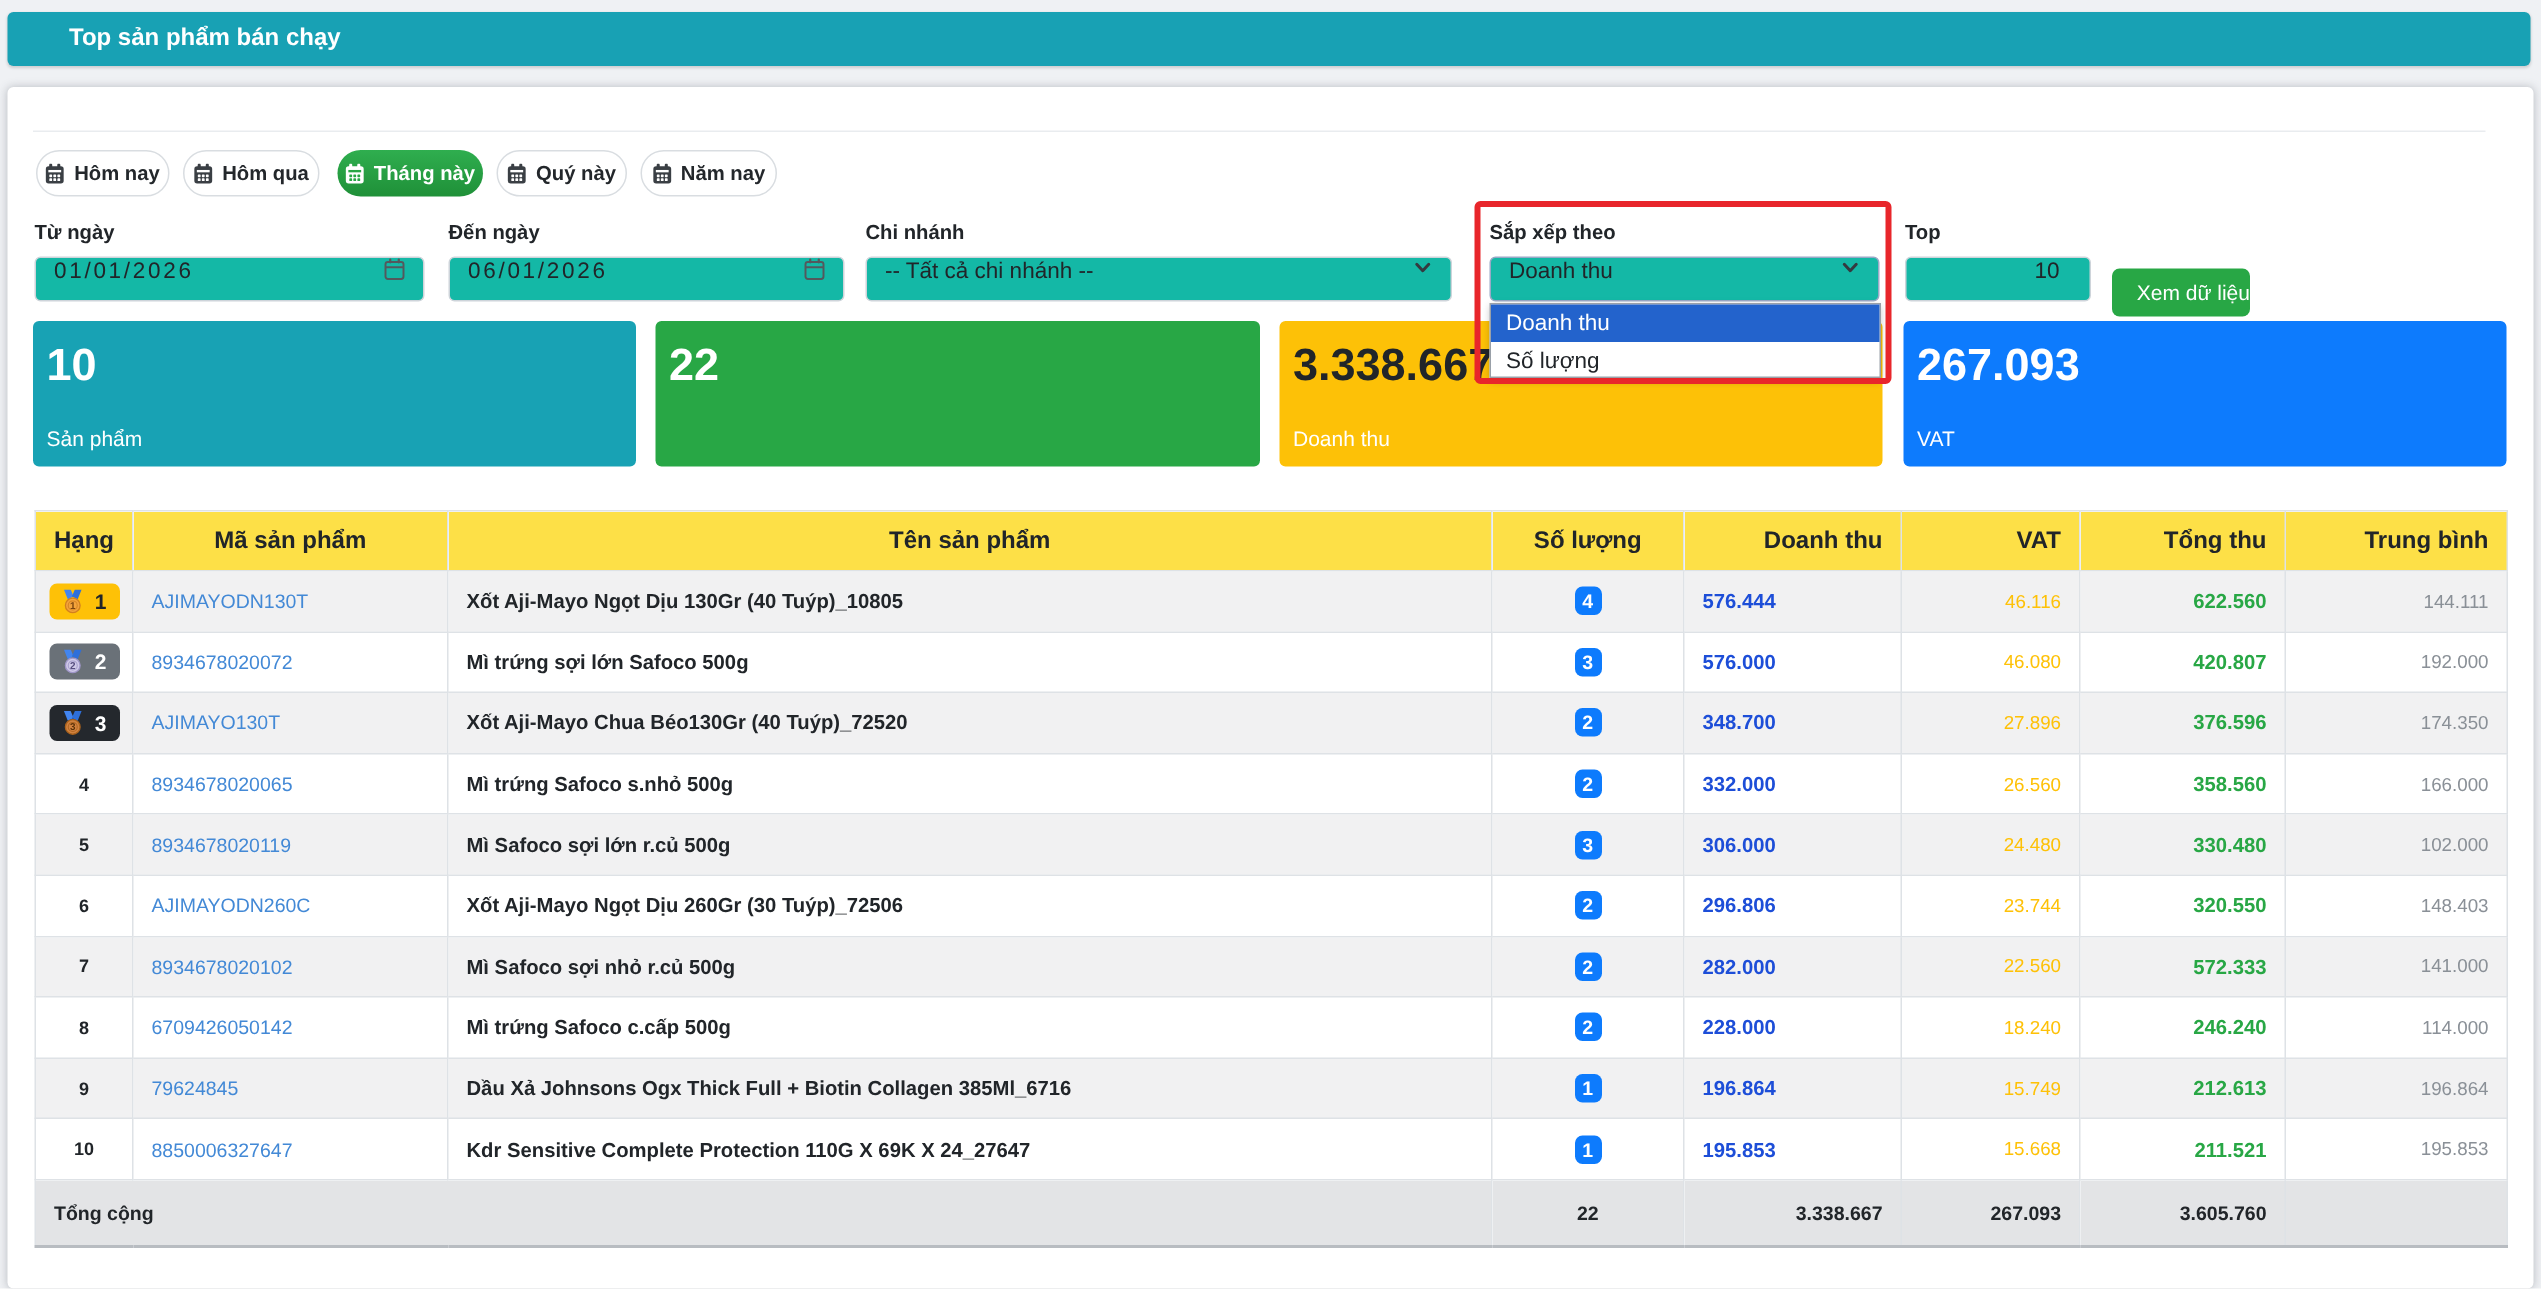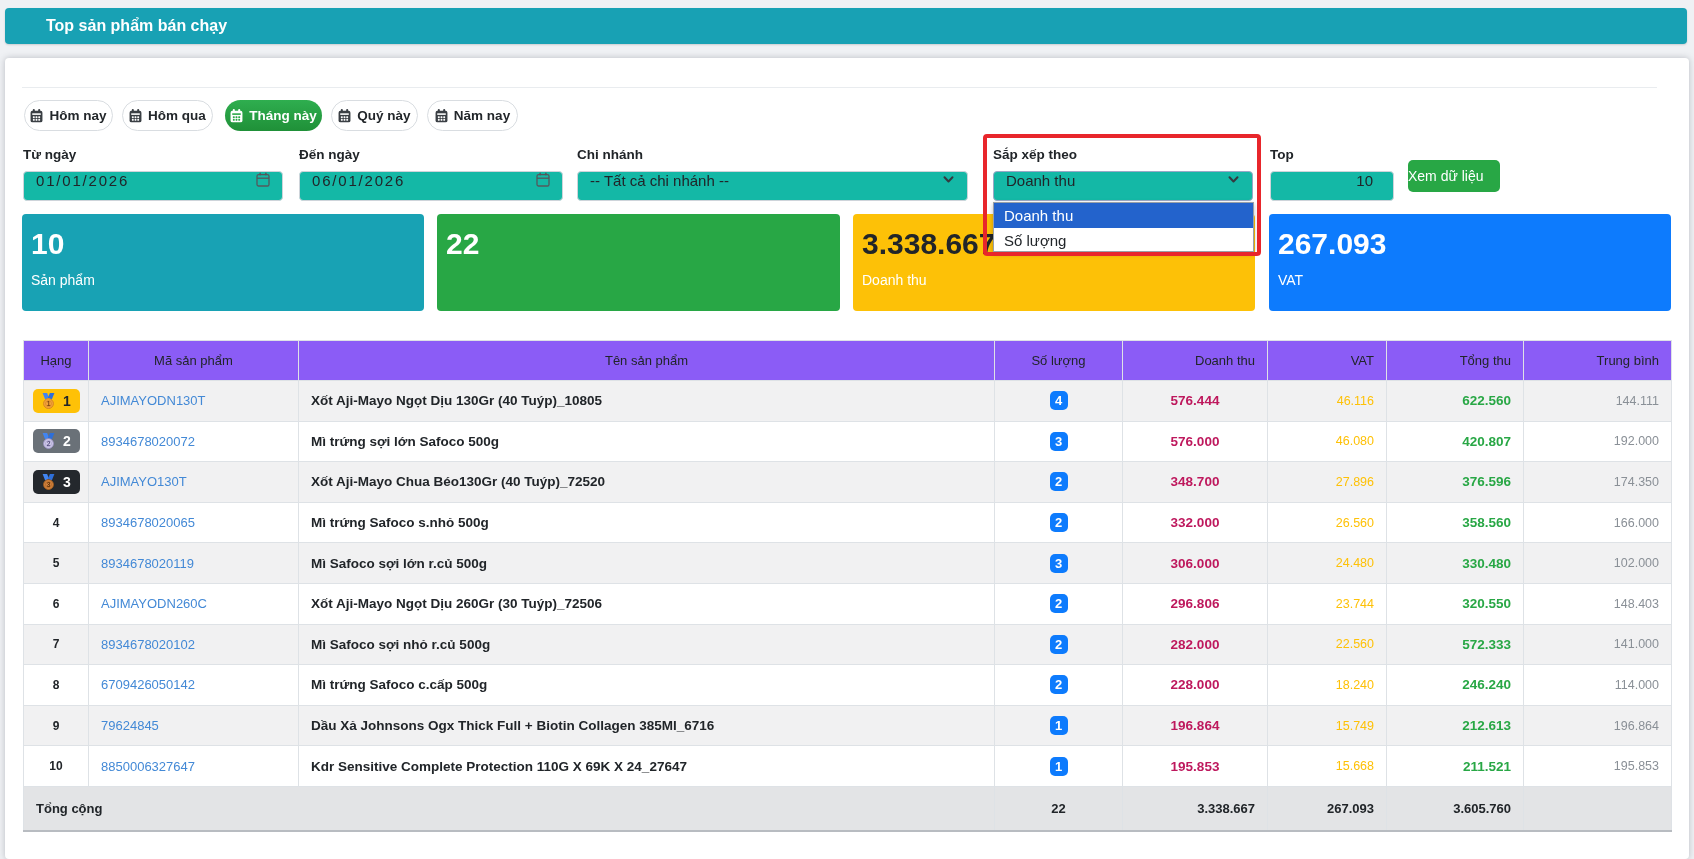--- a/index.html
+++ b/index.html
@@ -8,30 +8,30 @@
 .abs{position:absolute}
 .topbar{position:absolute;left:5px;top:8px;width:1682px;height:36px;background:#18a1b4;border-radius:4px;box-shadow:0 1px 2px rgba(0,0,0,.15);color:#fff;font-weight:bold;font-size:16px;line-height:36px;padding-left:41px}
 .card{position:absolute;left:5px;top:58px;width:1684px;height:801px;background:#fff;border-radius:4px;box-shadow:0 0 6px rgba(120,125,132,.45)}
 .hr{position:absolute;left:22px;top:87px;width:1635px;height:1px;background:#e9ecef}
 .pill{position:absolute;top:100px;height:31px;border:1px solid #d9dde1;border-radius:16px;background:#fff;font-size:13.5px;font-weight:bold;color:#23272b;display:flex;align-items:center;justify-content:center;gap:6px}
 .pill.green{background:linear-gradient(#2fae4f,#1f9038);border:none;color:#fff}
 .lbl{position:absolute;top:147px;font-size:13.5px;font-weight:bold;color:#212529;line-height:16px}
 .inp{position:absolute;top:171px;height:30px;border:1px solid #ced4da;border-radius:4px;background:#14b8a6;font-size:15px;color:#212529;display:flex;align-items:flex-start;padding:0 12px}
 .statcard{position:absolute;top:214px;height:97px;border-radius:4px;color:#fff;padding:9px 9px}
 .statnum{font-size:30px;font-weight:bold;line-height:41px}
-.statlbl{font-size:14px;margin-top:8px}
+.statlbl{font-size:14px;margin-top:20px}
 table{position:absolute;left:23px;top:340px;width:1648px;border-collapse:collapse;table-layout:fixed}
 th,td{border:1px solid #dee2e6;font-size:14px;padding:0 12px;overflow:hidden;white-space:nowrap}
-thead th{height:40px;background:#8b5cf6;font-weight:normal;font-size:13px}
+thead th{height:40px;background:#fde047;font-weight:bold;font-size:16px}
 tbody td{height:40.6px}
 tbody tr.odd{background:#f1f1f2}
 tfoot td{height:45px;background:#e3e4e6;font-weight:bold;font-size:13px;border-bottom:2px solid #b8bcc1}
 .code{color:#4389d6;font-size:13px}
 .pname{font-weight:bold;font-size:13.5px}
-.num-dt{color:#be185d;font-weight:bold;font-size:13.5px;text-align:center}
+.num-dt{color:#1d4ed8;font-weight:bold;font-size:13.5px;text-align:left}
 .num-vat{color:#fec107;font-size:12.5px;text-align:right}
 .num-tt{color:#28a745;font-weight:bold;font-size:13.5px;text-align:right}
 .num-tb{color:#8a9097;font-size:12.5px;text-align:right}
 .qty{display:inline-block;width:18px;height:19px;background:#0d7bfd;border-radius:5px;color:#fff;font-weight:bold;font-size:13px;line-height:19px;text-align:center}
 .rank{font-weight:bold;font-size:12px;text-align:center}
 .medal{display:inline-flex;width:47px;height:24px;border-radius:5px;align-items:center;justify-content:center;gap:7px;font-weight:bold;font-size:14px}
 .redbox{position:absolute;left:983px;top:134px;width:278px;height:122px;border:4px solid #e8262b;border-radius:4px;z-index:30}
 .ddlist{position:absolute;left:993px;top:202px;width:261px;height:50px;background:#fff;border:1px solid #99a0a8;box-shadow:0 2px 5px rgba(0,0,0,.25);z-index:20;font-size:15px}
 .ddopt{height:25px;line-height:25px;padding-left:10px}
 .ddopt.sel{background:#2363cc;color:#fff}
@@ -150,21 +150,21 @@
   </div>
 <div class="inp" style="left:993px;width:260px;border-color:#98a8c6">
     <span>Doanh thu</span>
     <span style="margin-left:auto"><svg width="13" height="13" viewBox="0 0 13 13">
         <path d="M2.5 4.2l4 4.3 4-4.3" stroke="#343a40" stroke-width="2" fill="none" stroke-linecap="round" stroke-linejoin="round"></path>
       </svg></span>
   </div>
 <div class="inp" style="left:1270px;width:124px;justify-content:flex-end;padding-right:20px">
     <span>10</span>
   </div>
-<div class="abs" style="left:1408px;top:160px;width:92px;height:32px;background:#28a745;border-radius:5px;color:#fff;font-size:15px;text-align:left;line-height:32px;font-size:14px">Xem dữ liệu</div>
+<div class="abs" style="left:1408px;top:179px;width:92px;height:32px;background:#28a745;border-radius:5px;color:#fff;font-size:15px;text-align:right;line-height:32px;font-size:14px">Xem dữ liệu</div>
 
 <div class="statcard" style="left:22px;width:402px;background:#18a2b4">
     <div class="statnum">10</div>
     <div class="statlbl">Sản phẩm</div>
   </div>
 <div class="statcard" style="left:437px;width:403px;background:#28a745">
     <div class="statnum">22</div>
   </div>
 <div class="statcard" style="left:853px;width:402px;background:#fdc107;color:#fff">
     <div class="statnum" style="color:#212529">3.338.667</div>

